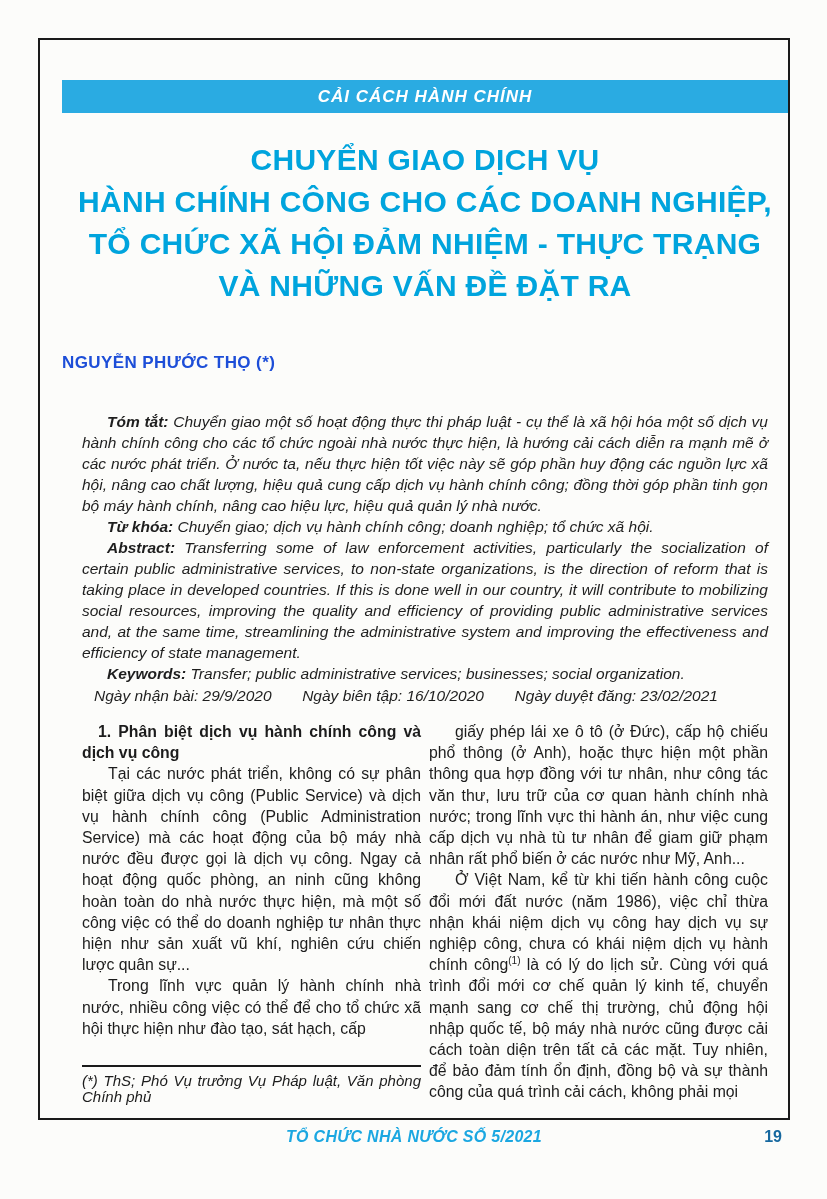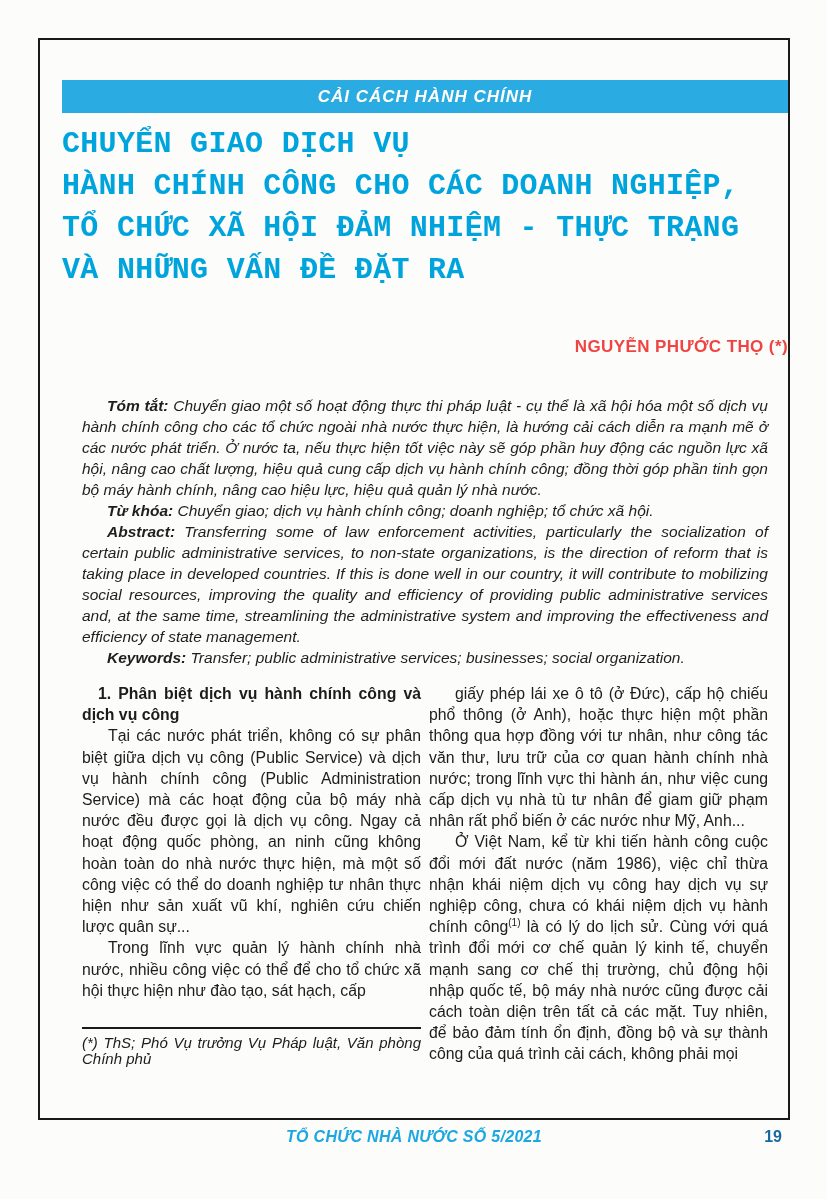--- a/index.html
+++ b/index.html
@@ -21,27 +21,27 @@
   .banner {
     margin-top:40px; height:33px;
     background:#2aabe2;
     display:flex; align-items:center; justify-content:center;
   }
   .banner-text {
     color:#ffffff; font-weight:bold; font-style:italic;
     font-size:17px; letter-spacing:1px;
   }
   .title {
-    margin-top:10px; 
+    margin-top:26px; text-align:center;
     color:#00a4dd; font-weight:bold;
-    font-size:30px; line-height:42px; letter-spacing:0.3px;font-family:Liberation Mono, monospace;
+    font-size:30px; line-height:42px; letter-spacing:0.3px;
   }
   .author {
-    margin-top:46px; text-align:right;
-    font-weight:bold; font-size:17px; color:#ef4444; letter-spacing:0.4px;
+    margin-top:46px; text-align:left;
+    font-weight:bold; font-size:17px; color:#1d4ed8; letter-spacing:0.4px;
   }
   .abstract {
     margin:38px 20px 12px;
     font-style:italic; font-size:15.5px; line-height:21px;
     text-align:justify; color:#1e1e1e;
   }
   .abstract p { text-indent:25px; }
   .lead { font-weight:bold; }
   .dates {
     display:flex; justify-content:space-between;
@@ -97,20 +97,25 @@
     <div>VÀ NHỮNG VẤN ĐỀ ĐẶT RA</div>
   </div>
 
   <div class="author">NGUYỄN PHƯỚC THỌ (*)</div>
 
   <div class="abstract">
     <p><span class="lead">Tóm tắt:</span><span> Chuyển giao một số hoạt động thực thi pháp luật - cụ thể là xã hội hóa một số dịch vụ hành chính công cho các tổ chức ngoài nhà nước thực hiện, là hướng cải cách diễn ra mạnh mẽ ở các nước phát triển. Ở nước ta, nếu thực hiện tốt việc này sẽ góp phần huy động các nguồn lực xã hội, nâng cao chất lượng, hiệu quả cung cấp dịch vụ hành chính công; đồng thời góp phần tinh gọn bộ máy hành chính, nâng cao hiệu lực, hiệu quả quản lý nhà nước.</span></p>
     <p><span class="lead">Từ khóa:</span><span> Chuyển giao; dịch vụ hành chính công; doanh nghiệp; tổ chức xã hội.</span></p>
     <p><span class="lead">Abstract:</span><span> Transferring some of law enforcement activities, particularly the socialization of certain public administrative services, to non-state organizations, is the direction of reform that is taking place in developed countries. If this is done well in our country, it will contribute to mobilizing social resources, improving the quality and efficiency of providing public administrative services and, at the same time, streamlining the administrative system and improving the effectiveness and efficiency of state management.</span></p>
     <p><span class="lead">Keywords:</span><span> Transfer; public administrative services; businesses; social organization.</span></p>
+    <div class="dates">
+      <span>Ngày nhận bài: 29/9/2020</span>
+      <span>Ngày biên tập: 16/10/2020</span>
+      <span>Ngày duyệt đăng: 23/02/2021</span>
+    </div>
   </div>
 
   <div class="columns">
     <div class="col col-left">
       <p class="heading">1. Phân biệt dịch vụ hành chính công và dịch vụ công</p>
       <p>Tại các nước phát triển, không có sự phân biệt giữa dịch vụ công (Public Service) và dịch vụ hành chính công (Public Administration Service) mà các hoạt động của bộ máy nhà nước đều được gọi là dịch vụ công. Ngay cả hoạt động quốc phòng, an ninh cũng không hoàn toàn do nhà nước thực hiện, mà một số công việc có thể do doanh nghiệp tư nhân thực hiện như sản xuất vũ khí, nghiên cứu chiến lược quân sự...</p>
       <p>Trong lĩnh vực quản lý hành chính nhà nước, nhiều công việc có thể để cho tổ chức xã hội thực hiện như đào tạo, sát hạch, cấp</p>
       <div class="footnote">(*) ThS; Phó Vụ trưởng Vụ Pháp luật, Văn phòng Chính phủ</div>
     </div>
     <div class="col">

